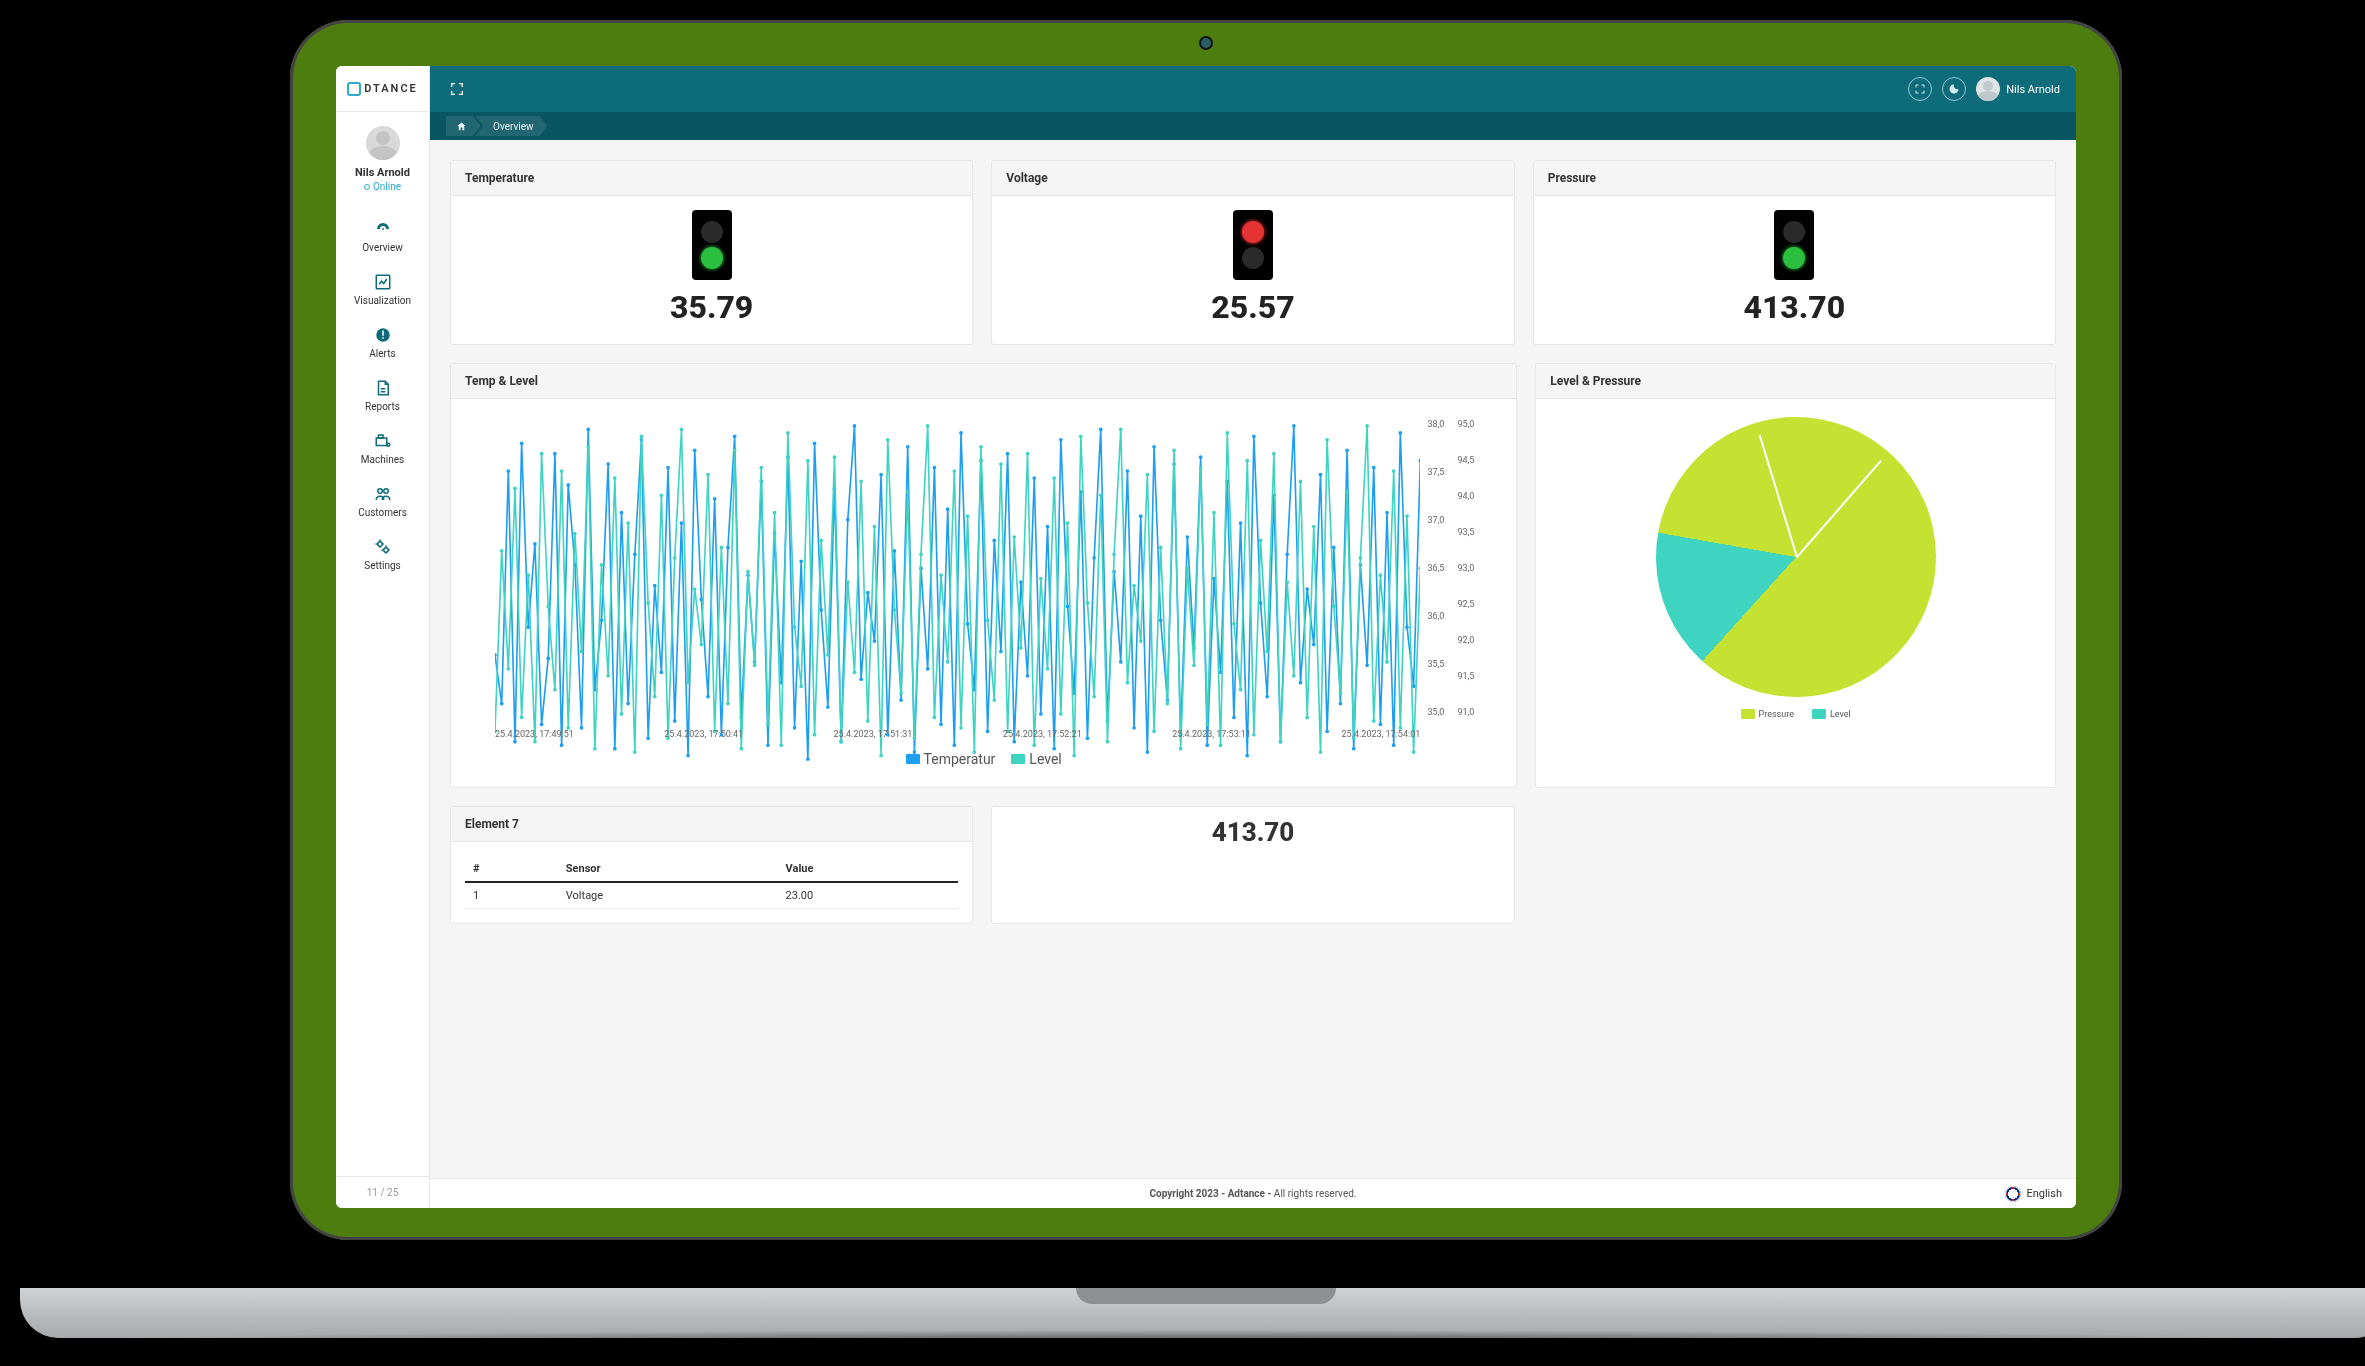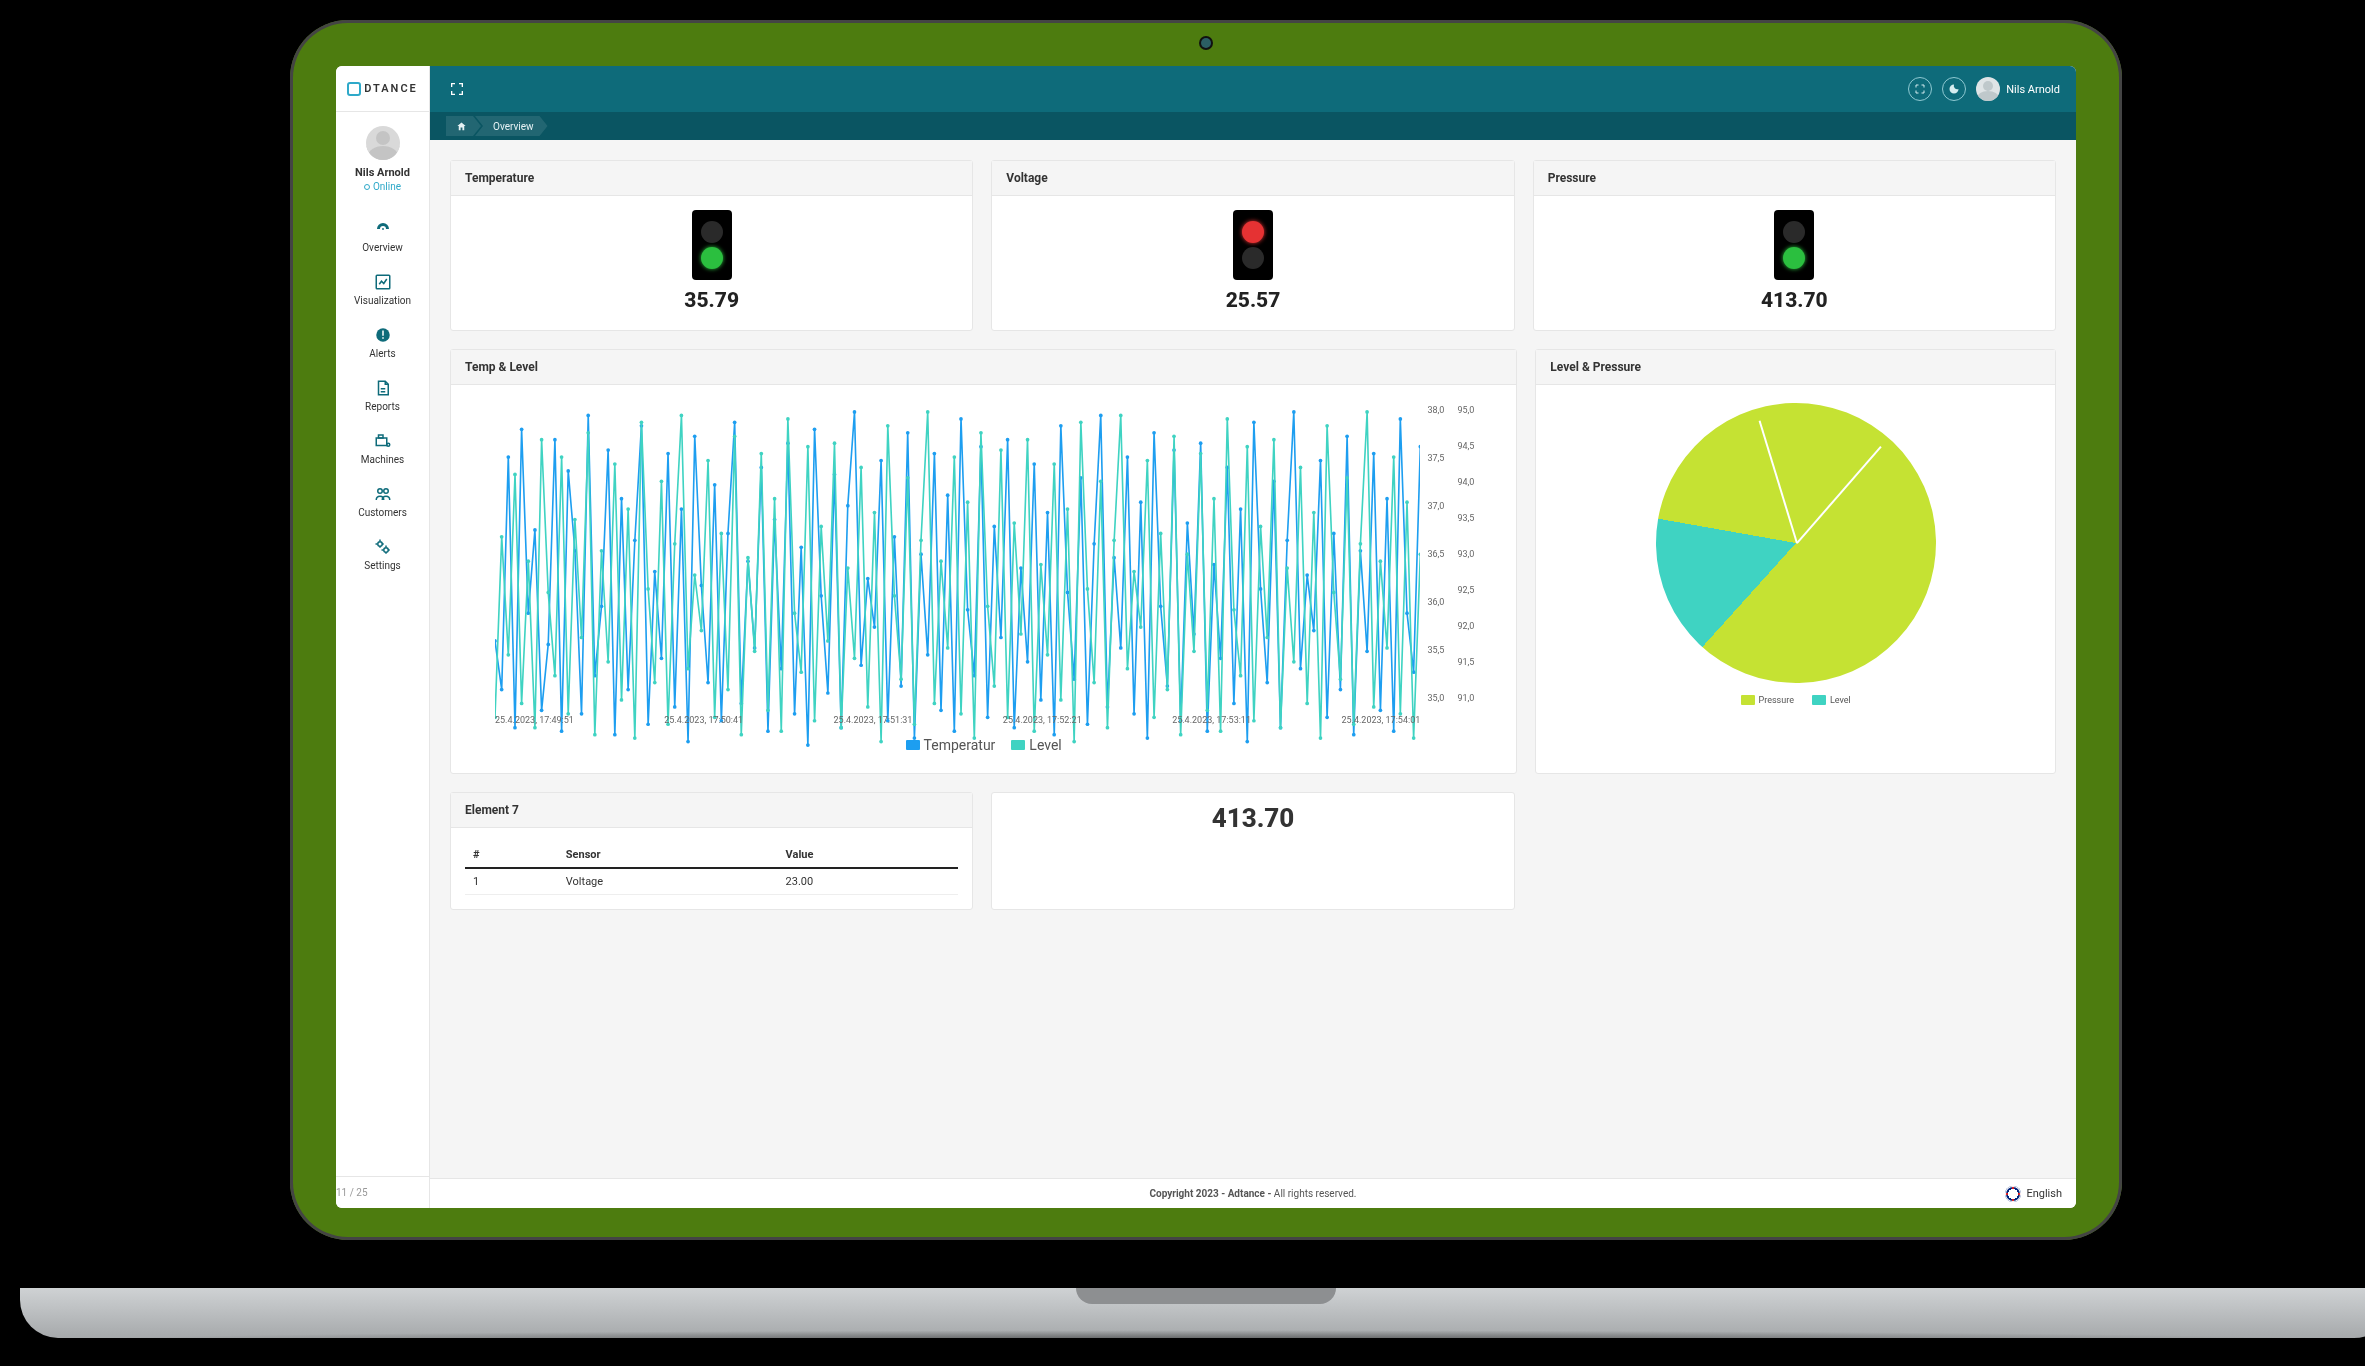--- a/index.html
+++ b/index.html
@@ -177,20 +177,21 @@
     width:18px;height:18px;
     margin:0 auto 4px;
     display:flex;align-items:center;justify-content:center;
     color:#0e6b7a;
   }
   .nav-item.active .nav-icon{color:#0e6b7a;}
   .nav-label{font-size:10px;color:#333;}
 
   .sidebar-footer{
     margin-top:auto;
+    text-align:center;
     padding:10px 0;
     font-size:10px;
     color:#999;
     border-top:1px solid var(--border);
   }
 
   
   .main-col{
     flex:1;
     min-width:0;
@@ -292,21 +293,21 @@
     width:40px;height:70px;
     background:#000;
     border-radius:4px;
     margin:0 auto 8px;
     display:flex;flex-direction:column;align-items:center;justify-content:space-evenly;
     padding:6px 0;
   }
   .light{width:22px;height:22px;border-radius:50%;background:#2a2a2a;}
   .light.red{background:#e53233;box-shadow:0 0 4px #e53233;}
   .light.green{background:#2bbf3f;box-shadow:0 0 4px #2bbf3f;}
-  .gauge-val{font-size:21px;font-weight:800;color:#222;}
+  .gauge-val{font-size:32px;font-weight:800;color:#222;}
 
   
   .row2 {
     display:grid;
     grid-template-columns: 2.05fr 1fr;
     gap:18px;
     margin-top:18px;
   }
 
   

